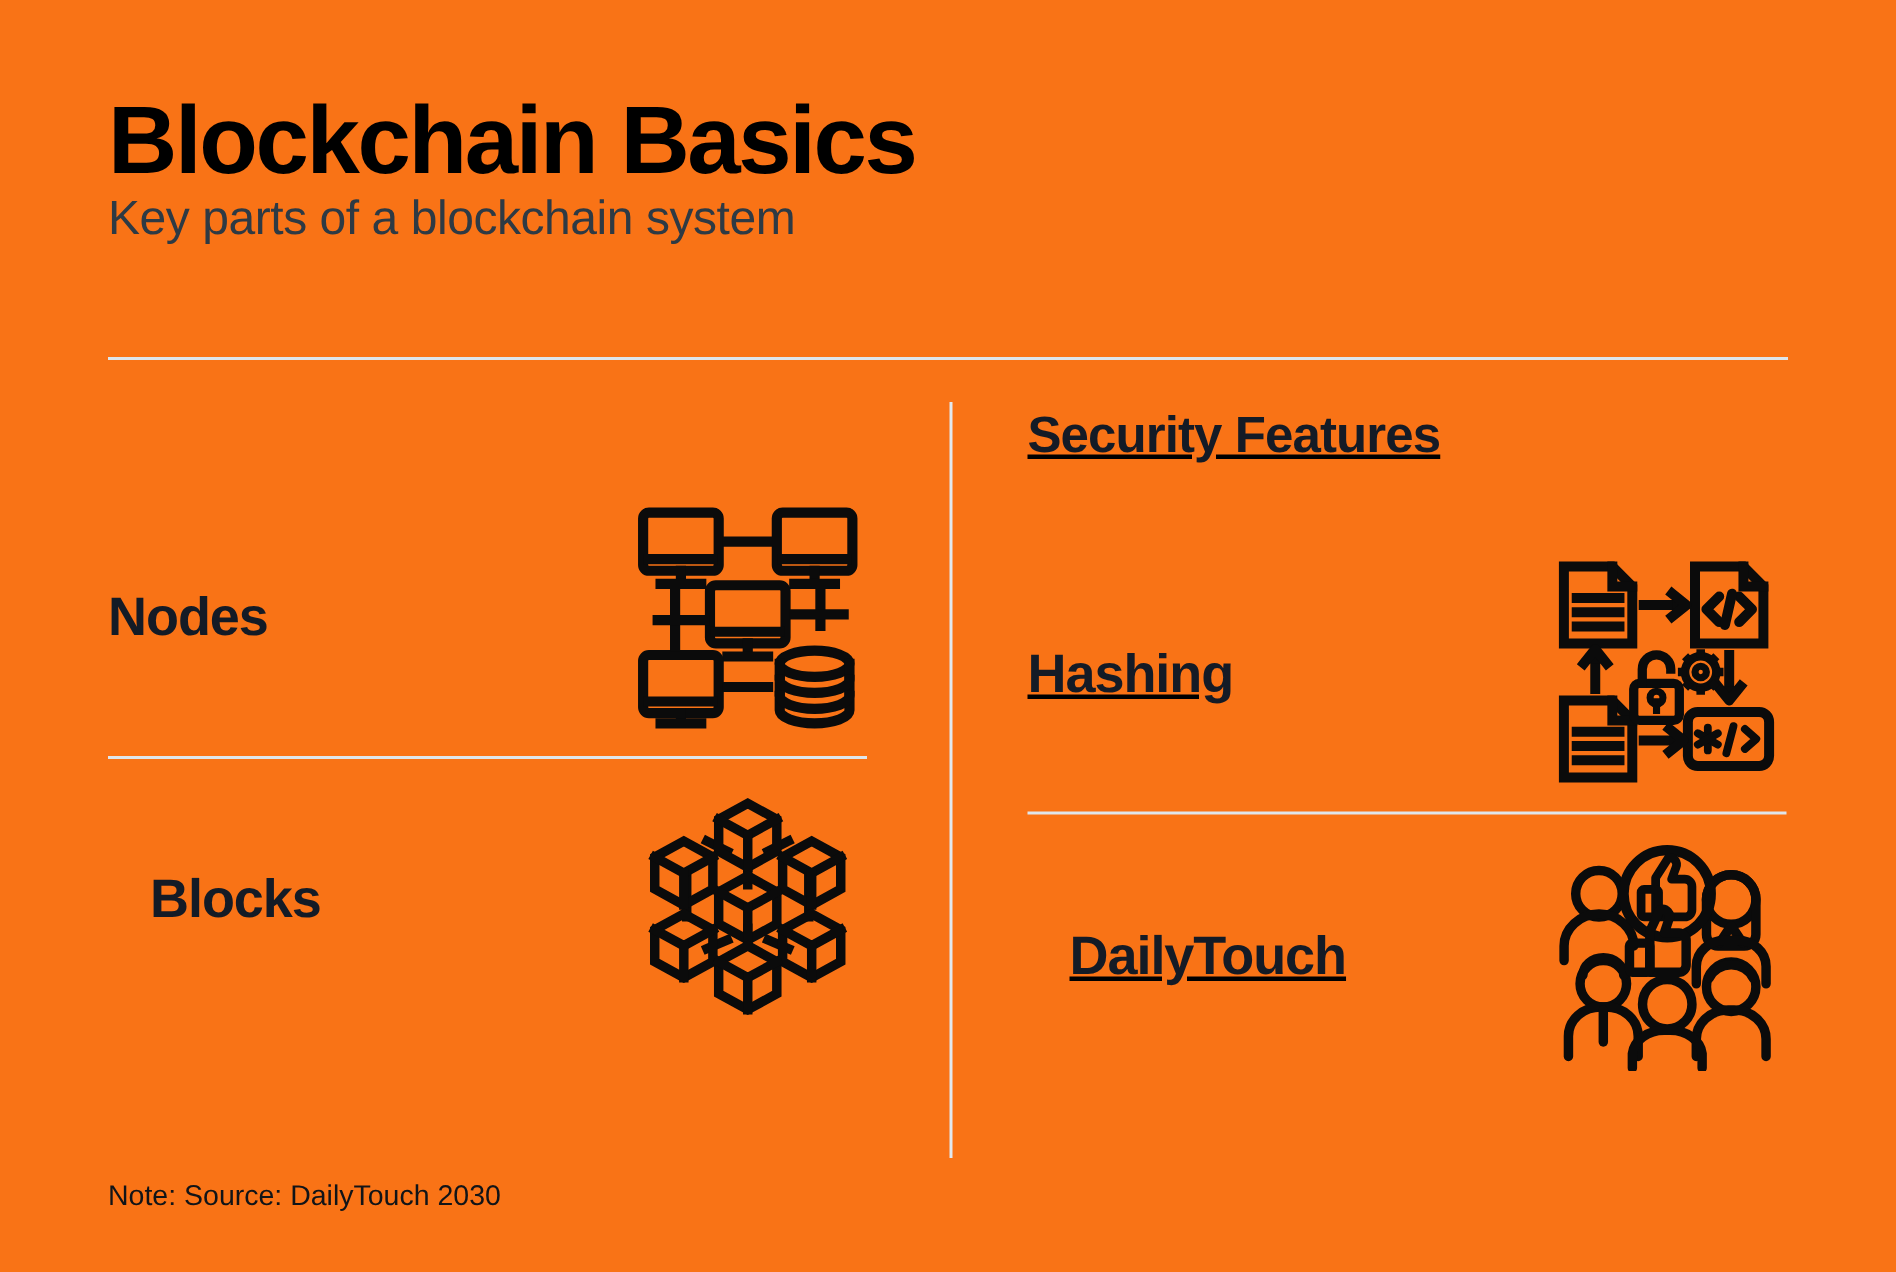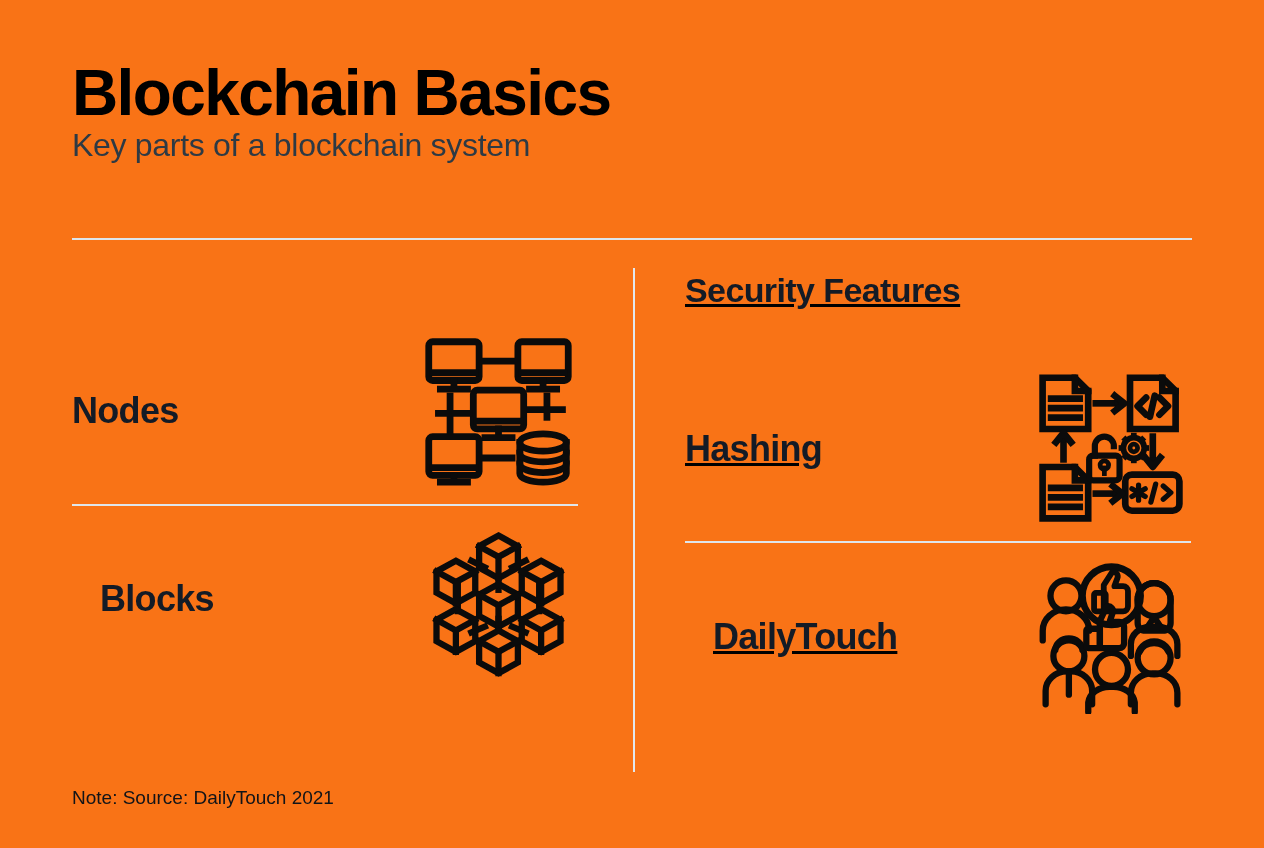--- a/index.html
+++ b/index.html
@@ -330,15 +330,15 @@
           <path d="M74 54 h18 a5 5 0 0 0 5 -5 v-16 a5 5 0 0 0 -5 -5 h-9 l3 -8 a5 5 0 0 0 -5 -7 l-9 14 v27 Z" stroke-width="6"></path>
           <rect x="62" y="35" width="12" height="19" rx="2" stroke-width="6"></rect>
 
           <path d="M68 92 h20 a5 5 0 0 0 5 -5 v-17 a5 5 0 0 0 -5 -5 h-10 l3 -9 a5 5 0 0 0 -6 -7 l-7 15 v28 Z" stroke-width="6.5"></path>
           <rect x="54" y="72" width="14" height="20" rx="2" stroke-width="6.5"></rect>
         </svg>
       </div>
     </div>
   </div>
 
-  <div class="footer">Note: Source: DailyTouch 2021</div>
+  <div class="footer">Note: Source: DailyTouch 2030</div>
 
 </div>
 
 </body></html>

